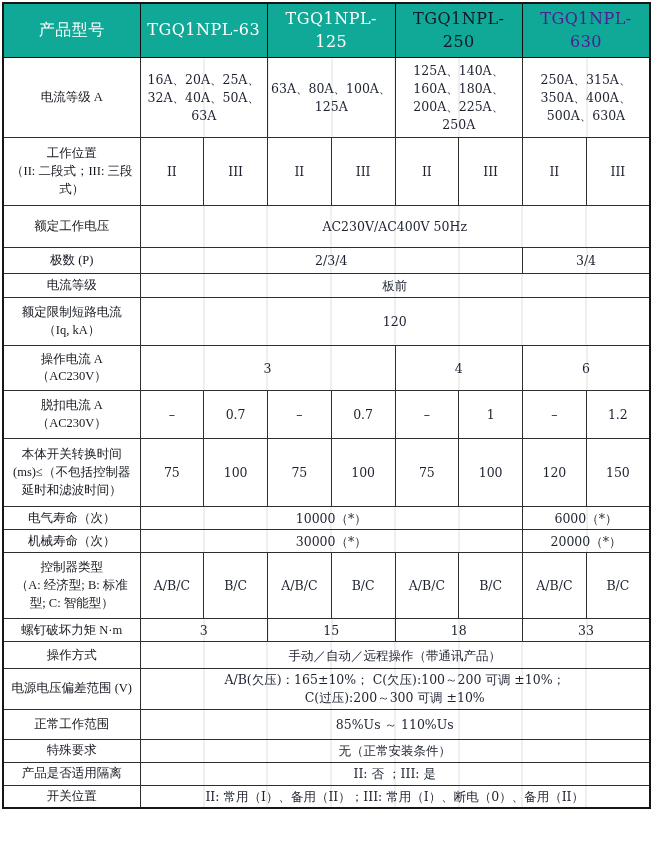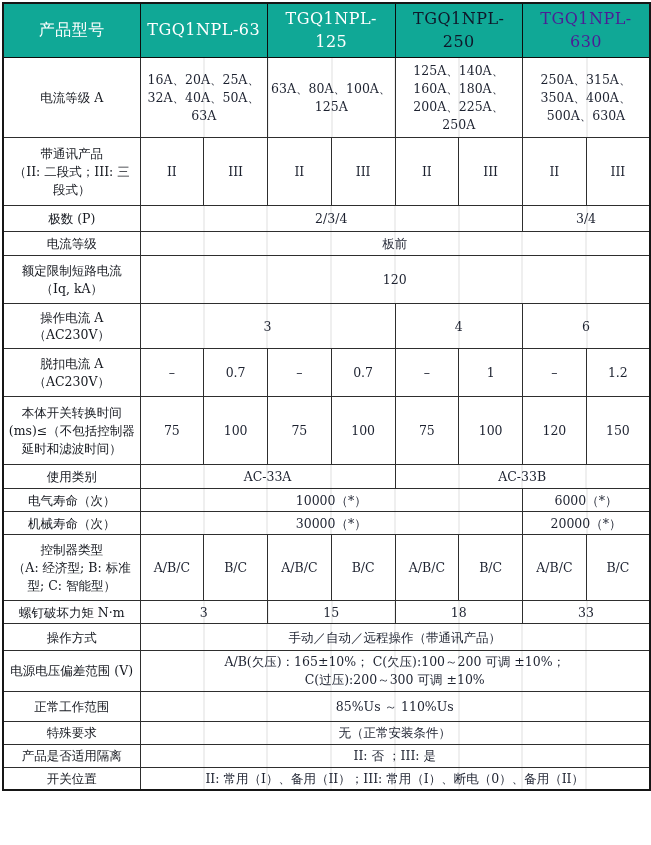--- a/index.html
+++ b/index.html
@@ -30,20 +30,21 @@
     color:#ffffff;
     font-size:16px;
     letter-spacing:.5px;
     border-color:#0c0c0c;
     padding:4px 2px;
   }
   th.row-label{
     font-size:12.5px;
     color:#15181f;
     padding:2px 4px;
+    font-family:Liberation Serif, serif;
   }
   td{color:#1d2230;}
   td.merged{
     background-image:repeating-linear-gradient(
       to right,
       transparent 0px, transparent 62.75px,
       rgba(150,150,150,0.30) 62.75px, rgba(150,150,150,0.30) 63.75px
     );
   }
 </style>
@@ -74,30 +75,34 @@
     </thead>
     <tbody id="spec-body">
         <tr style="height: 80px;">
           <th class="row-label">电流等级 A</th>
           <td colspan="2" class="merged">16A、20A、25A、32A、40A、50A、63A</td>
           <td colspan="2" class="merged">63A、80A、100A、125A</td>
           <td colspan="2" class="merged">125A、140A、160A、180A、200A、225A、250A</td>
           <td colspan="2" class="merged">250A、315A、350A、400A、500A、630A</td>
         </tr>
         <tr style="height: 68px;">
-          <th class="row-label">带通讯产品
+          <th class="row-label">工作位置
 （II: 二段式；III: 三段式）</th>
           <td>II</td>
           <td>III</td>
           <td>II</td>
           <td>III</td>
           <td>II</td>
           <td>III</td>
           <td>II</td>
           <td>III</td>
+        </tr>
+        <tr style="height: 42px;">
+          <th class="row-label">额定工作电压</th>
+          <td colspan="8" class="merged">AC230V/AC400V 50Hz</td>
         </tr>
         <tr style="height: 26px;">
           <th class="row-label">极数 (P)</th>
           <td colspan="6" class="merged">2/3/4</td>
           <td colspan="2" class="merged">3/4</td>
         </tr>
         <tr style="height: 24px;">
           <th class="row-label">电流等级</th>
           <td colspan="8" class="merged">板前</td>
         </tr>
@@ -129,25 +134,20 @@
           <th class="row-label">本体开关转换时间(ms)≤（不包括控制器延时和滤波时间）</th>
           <td>75</td>
           <td>100</td>
           <td>75</td>
           <td>100</td>
           <td>75</td>
           <td>100</td>
           <td>120</td>
           <td>150</td>
         </tr>
-        <tr style="height: 24px;">
-          <th class="row-label">使用类别</th>
-          <td colspan="4" class="merged">AC-33A</td>
-          <td colspan="4" class="merged">AC-33B</td>
-        </tr>
         <tr style="height: 23px;">
           <th class="row-label">电气寿命（次）</th>
           <td colspan="6" class="merged">10000（*）</td>
           <td colspan="2" class="merged">6000（*）</td>
         </tr>
         <tr style="height: 23px;">
           <th class="row-label">机械寿命（次）</th>
           <td colspan="6" class="merged">30000（*）</td>
           <td colspan="2" class="merged">20000（*）</td>
         </tr>

